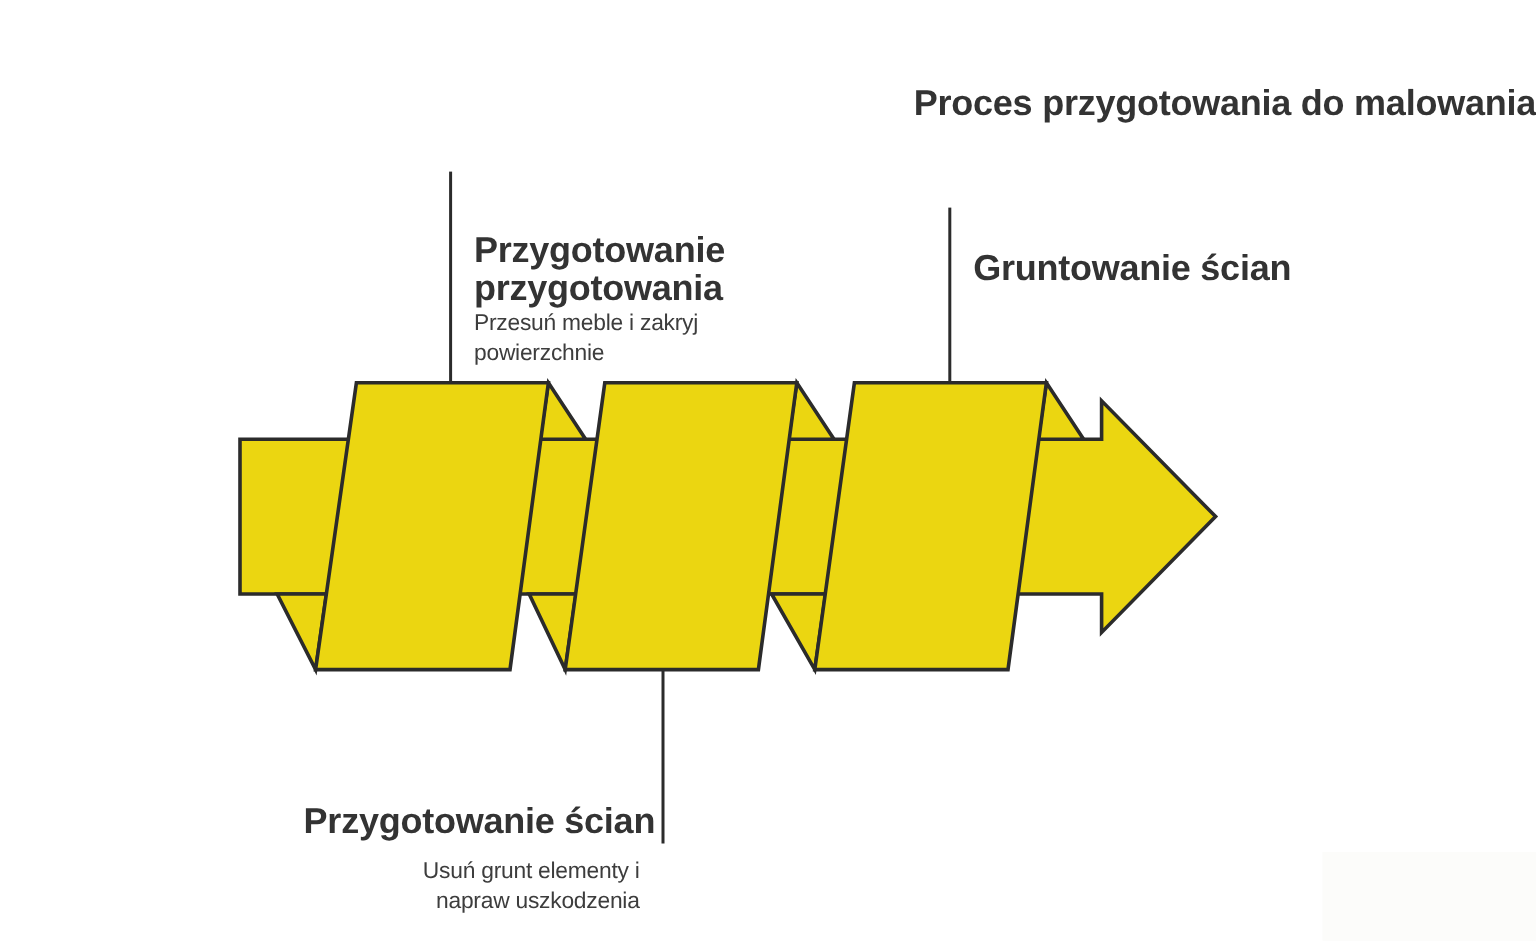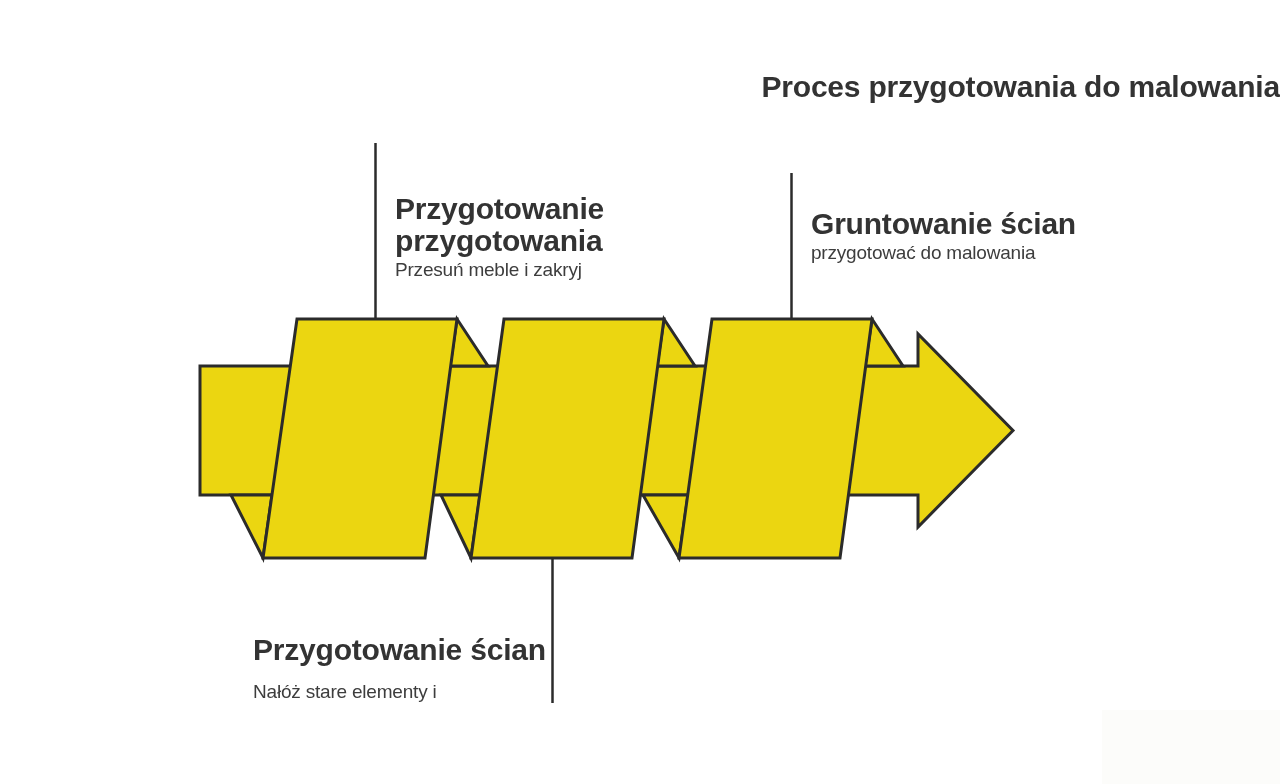--- a/index.html
+++ b/index.html
@@ -55,21 +55,21 @@
   }
   .step-desc {
     font-size: 19px;
     line-height: 25px;
     letter-spacing: -0.2px;
     color: var(--body-color);
     white-space: nowrap;
   }
   .label-1 { left: 395px; top: 145px; width: 240px; }
   .label-2 { left: 811px; top: 160px; width: 300px; }
-  .label-3 { left: 253px; top: 586px; width: 280px; text-align: left; }
+  .label-3 { left: 253px; top: 621px; width: 280px; text-align: right; }
   .label-3 .step-desc { margin-top: 13px; }
 
   .watermark-area {
     position: absolute;
     right: 0; bottom: 0;
     width: 178px; height: 74px;
     background: #FCFCFA;
   }
 </style>
 </head>
@@ -99,35 +99,36 @@
     <polygon class="shape" points="712,319 872,319 840,558 679,558"></polygon>
   </svg>
 
   <div class="step-label label-1">
     <div class="step-title">
       <div>Przygotowanie</div>
       <div>przygotowania</div>
     </div>
     <div class="step-desc">
       <div>Przesuń meble i zakryj</div>
+      <div>powierzchnie</div>
     </div>
   </div>
 
   <div class="step-label label-2">
     <div class="step-title">
       <div>Gruntowanie ścian</div>
     </div>
     <div class="step-desc">
-      <div>przygotować do malowania</div>
     </div>
   </div>
 
   <div class="step-label label-3">
     <div class="step-title">
       <div>Przygotowanie ścian</div>
     </div>
     <div class="step-desc">
-      <div>Nałóż stare elementy i</div>
+      <div>Usuń grunt elementy i</div>
+      <div>napraw uszkodzenia</div>
     </div>
   </div>
 
   <div class="watermark-area"></div>
 </div>
 
 </body></html>

